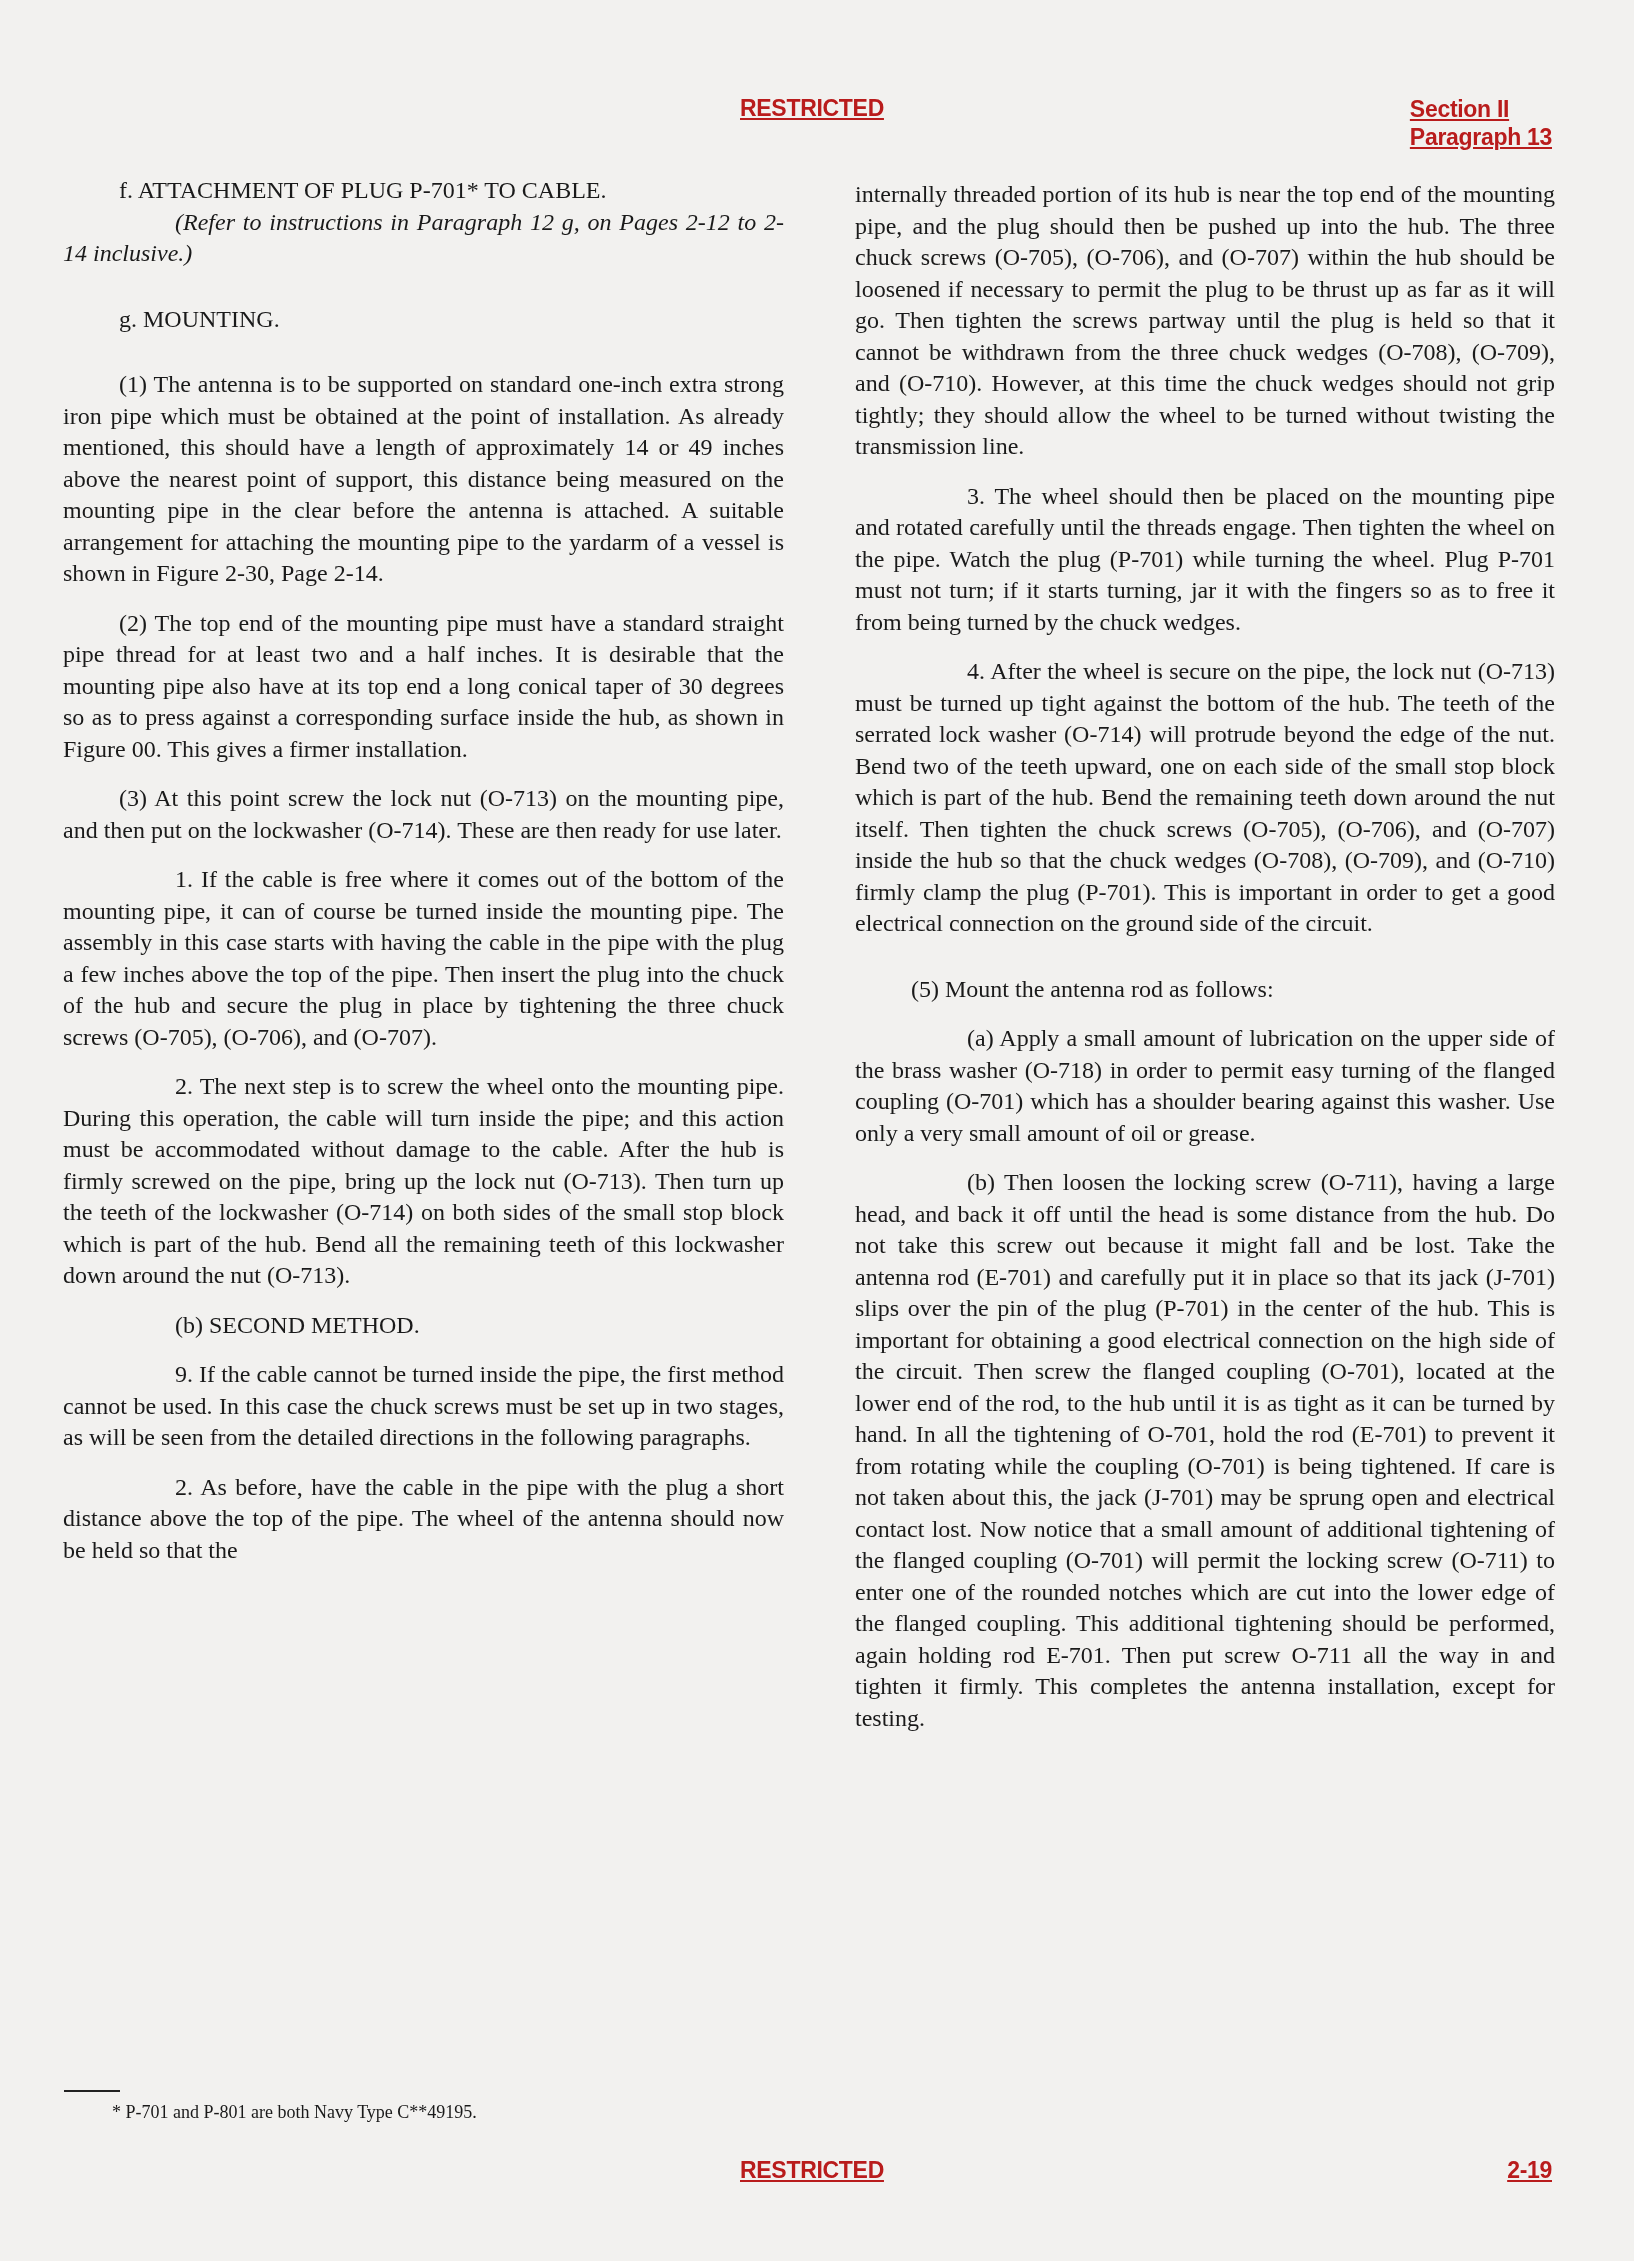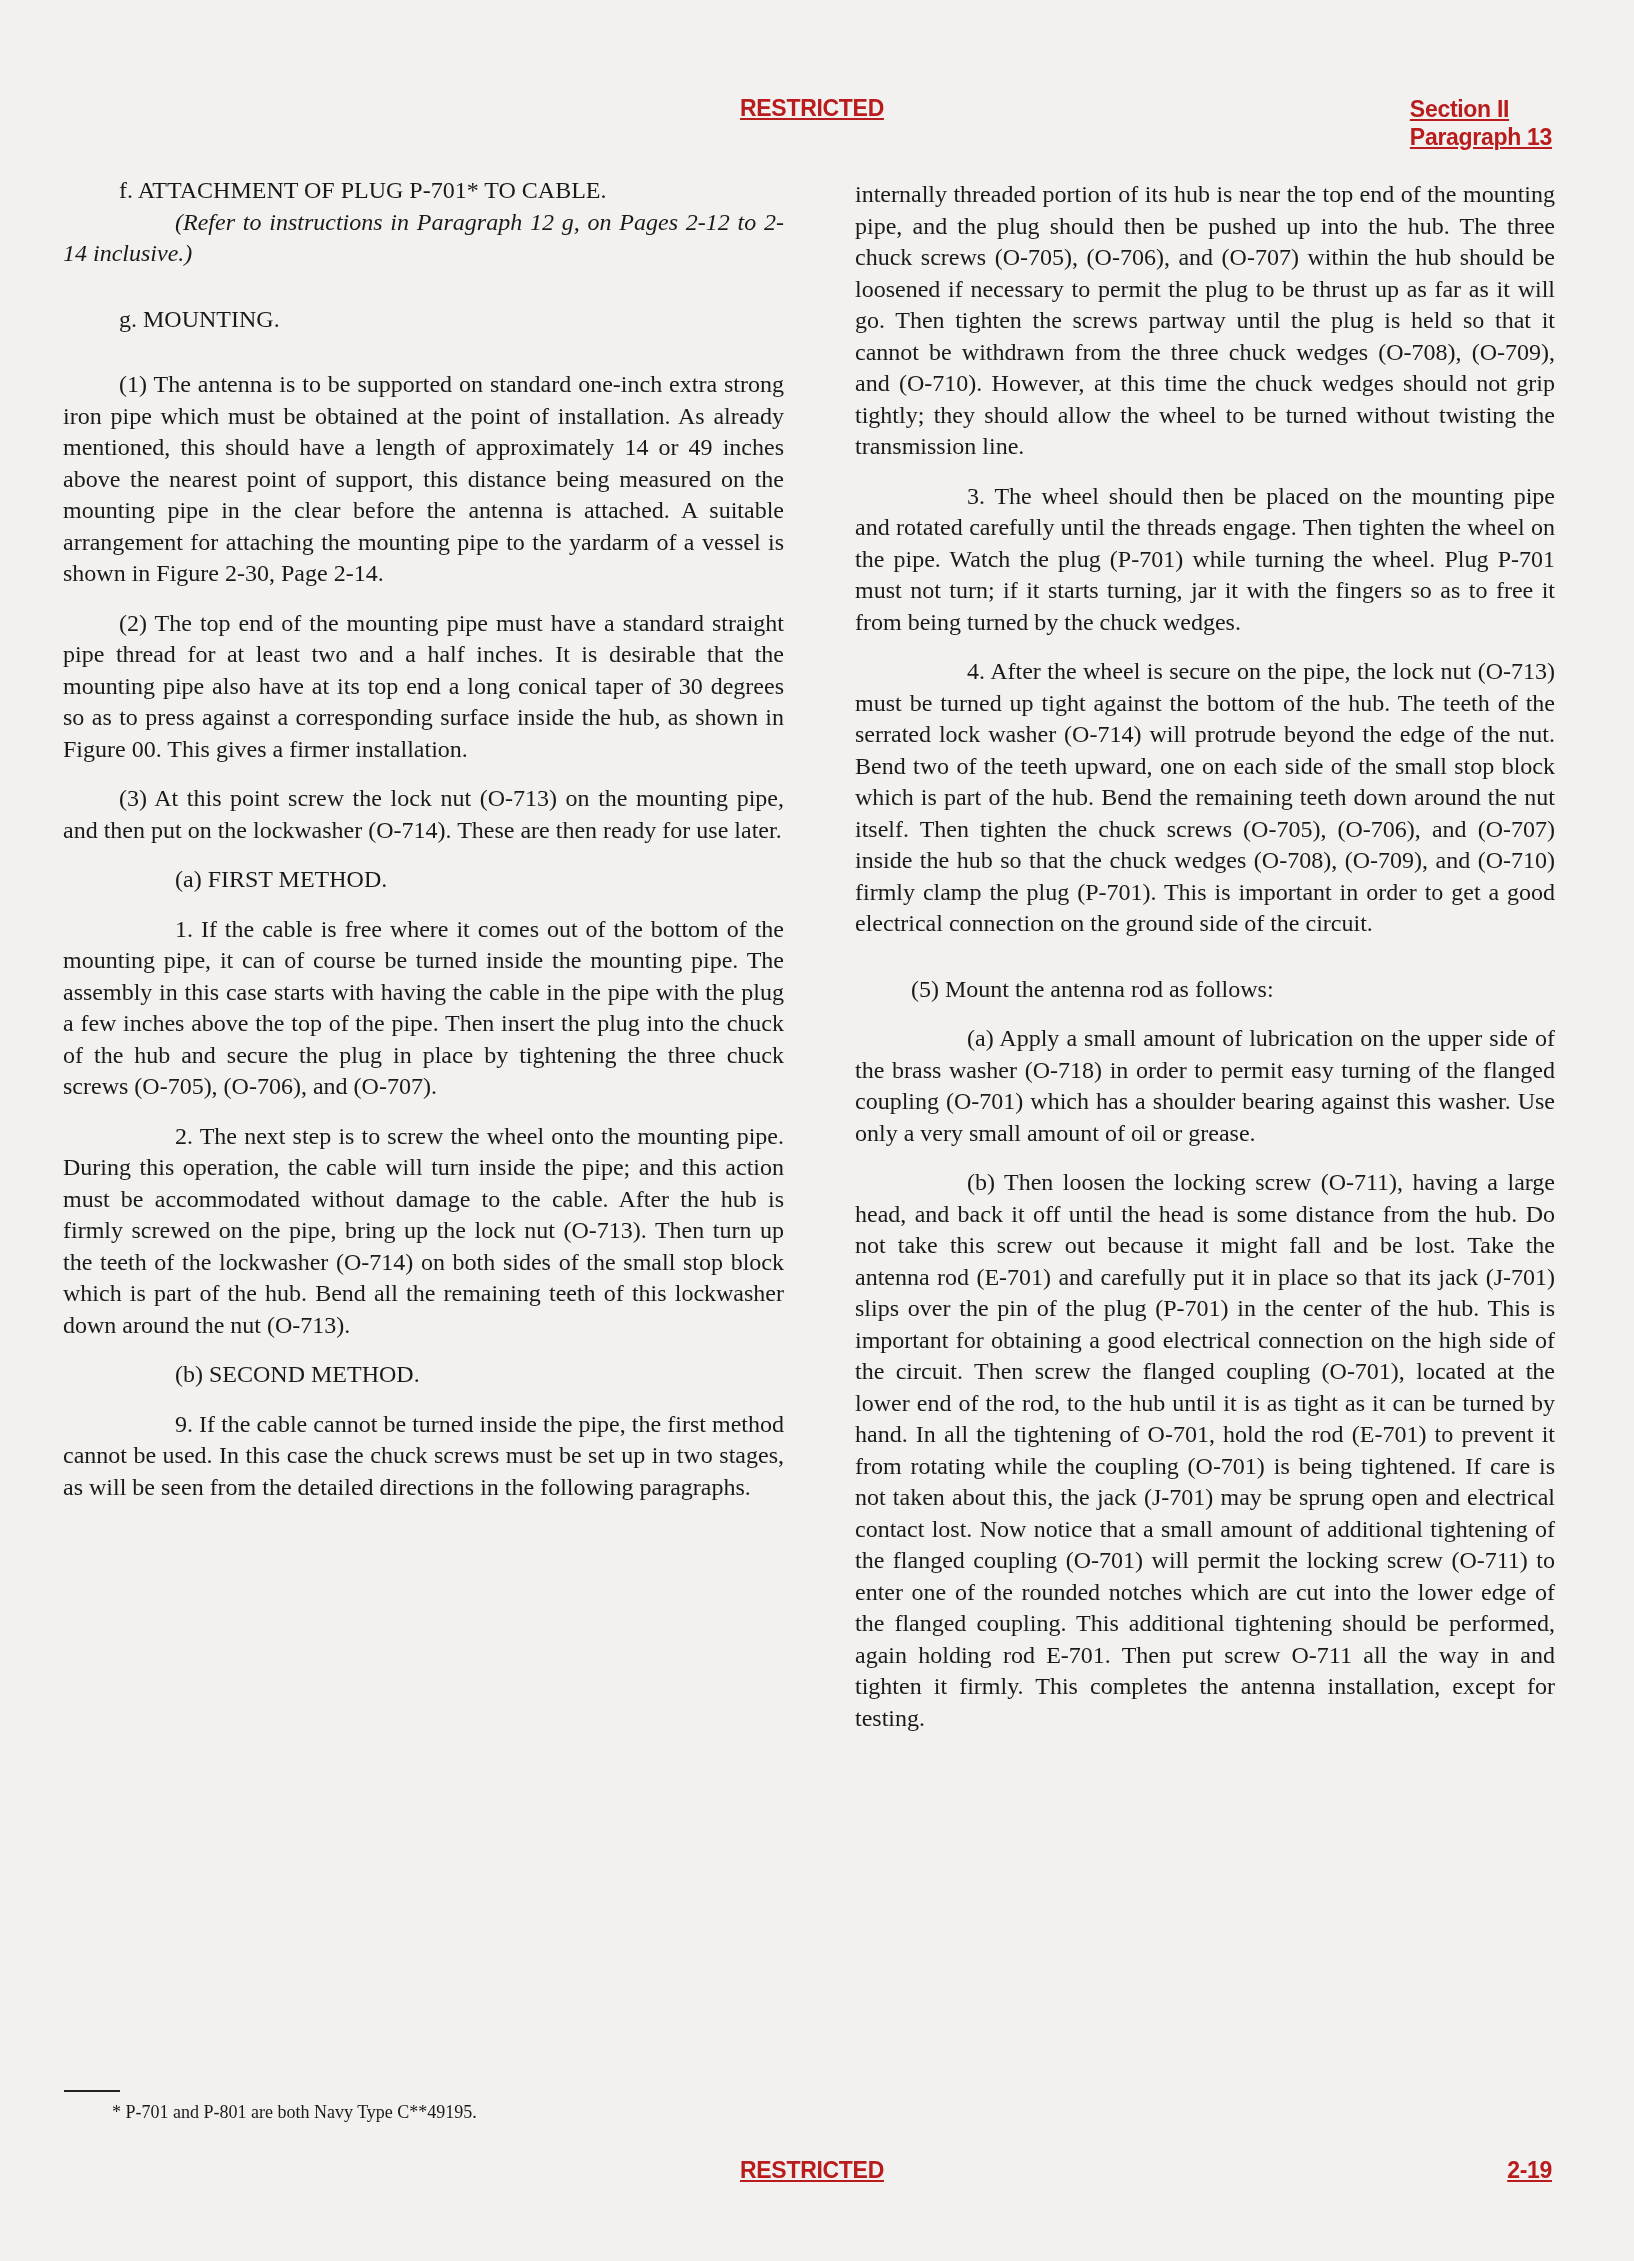--- a/index.html
+++ b/index.html
@@ -62,25 +62,25 @@
   <div>Paragraph 13</div>
 </div>
 
 <div class="col" id="col-left">
   <p class="head">f. ATTACHMENT OF PLUG P-701* TO CABLE.</p>
   <p class="refnote">(Refer to instructions in Paragraph 12 g, on Pages 2-12 to 2-14 inclusive.)</p>
   <p class="head gap-big">g. MOUNTING.</p>
   <p class="ind1 gap-big">(1) The antenna is to be supported on standard one-inch extra strong iron pipe which must be obtained at the point of installation. As already mentioned, this should have a length of approximately 14 or 49 inches above the nearest point of support, this distance being measured on the mounting pipe in the clear before the antenna is attached. A suitable arrangement for attaching the mounting pipe to the yardarm of a vessel is shown in Figure 2-30, Page 2-14.</p>
   <p class="ind1 gap">(2) The top end of the mounting pipe must have a standard straight pipe thread for at least two and a half inches. It is desirable that the mounting pipe also have at its top end a long conical taper of 30 degrees so as to press against a corresponding surface inside the hub, as shown in Figure 00. This gives a firmer installation.</p>
   <p class="ind1 gap">(3) At this point screw the lock nut (O-713) on the mounting pipe, and then put on the lockwasher (O-714). These are then ready for use later.</p>
-  <p class="ind2 gap">(a) FIRST METHOD.</p>
   <p class="ind2 gap">1. If the cable is free where it comes out of the bottom of the mounting pipe, it can of course be turned inside the mounting pipe. The assembly in this case starts with having the cable in the pipe with the plug a few inches above the top of the pipe. Then insert the plug into the chuck of the hub and secure the plug in place by tightening the three chuck screws (O-705), (O-706), and (O-707).</p>
   <p class="ind2 gap">2. The next step is to screw the wheel onto the mounting pipe. During this operation, the cable will turn inside the pipe; and this action must be accommodated without damage to the cable. After the hub is firmly screwed on the pipe, bring up the lock nut (O-713). Then turn up the teeth of the lockwasher (O-714) on both sides of the small stop block which is part of the hub. Bend all the remaining teeth of this lockwasher down around the nut (O-713).</p>
   <p class="ind2 gap">(b) SECOND METHOD.</p>
   <p class="ind2 gap">9. If the cable cannot be turned inside the pipe, the first method cannot be used. In this case the chuck screws must be set up in two stages, as will be seen from the detailed directions in the following paragraphs.</p>
+  <p class="ind2 gap">2. As before, have the cable in the pipe with the plug a short distance above the top of the pipe. The wheel of the antenna should now be held so that the</p>
 </div>
 
 <div class="col" id="col-right">
   <p>internally threaded portion of its hub is near the top end of the mounting pipe, and the plug should then be pushed up into the hub. The three chuck screws (O-705), (O-706), and (O-707) within the hub should be loosened if necessary to permit the plug to be thrust up as far as it will go. Then tighten the screws partway until the plug is held so that it cannot be withdrawn from the three chuck wedges (O-708), (O-709), and (O-710). However, at this time the chuck wedges should not grip tightly; they should allow the wheel to be turned without twisting the transmission line.</p>
   <p class="ind2 gap">3. The wheel should then be placed on the mounting pipe and rotated carefully until the threads engage. Then tighten the wheel on the pipe. Watch the plug (P-701) while turning the wheel. Plug P-701 must not turn; if it starts turning, jar it with the fingers so as to free it from being turned by the chuck wedges.</p>
   <p class="ind2 gap">4. After the wheel is secure on the pipe, the lock nut (O-713) must be turned up tight against the bottom of the hub. The teeth of the serrated lock washer (O-714) will protrude beyond the edge of the nut. Bend two of the teeth upward, one on each side of the small stop block which is part of the hub. Bend the remaining teeth down around the nut itself. Then tighten the chuck screws (O-705), (O-706), and (O-707) inside the hub so that the chuck wedges (O-708), (O-709), and (O-710) firmly clamp the plug (P-701). This is important in order to get a good electrical connection on the ground side of the circuit.</p>
   <p class="ind1 gap-big">(5) Mount the antenna rod as follows:</p>
   <p class="ind2 gap">(a) Apply a small amount of lubrication on the upper side of the brass washer (O-718) in order to permit easy turning of the flanged coupling (O-701) which has a shoulder bearing against this washer. Use only a very small amount of oil or grease.</p>
   <p class="ind2 gap">(b) Then loosen the locking screw (O-711), having a large head, and back it off until the head is some distance from the hub. Do not take this screw out because it might fall and be lost. Take the antenna rod (E-701) and carefully put it in place so that its jack (J-701) slips over the pin of the plug (P-701) in the center of the hub. This is important for obtaining a good electrical connection on the high side of the circuit. Then screw the flanged coupling (O-701), located at the lower end of the rod, to the hub until it is as tight as it can be turned by hand. In all the tightening of O-701, hold the rod (E-701) to prevent it from rotating while the coupling (O-701) is being tightened. If care is not taken about this, the jack (J-701) may be sprung open and electrical contact lost. Now notice that a small amount of additional tightening of the flanged coupling (O-701) will permit the locking screw (O-711) to enter one of the rounded notches which are cut into the lower edge of the flanged coupling. This additional tightening should be performed, again holding rod E-701. Then put screw O-711 all the way in and tighten it firmly. This completes the antenna installation, except for testing.</p>
 </div>

